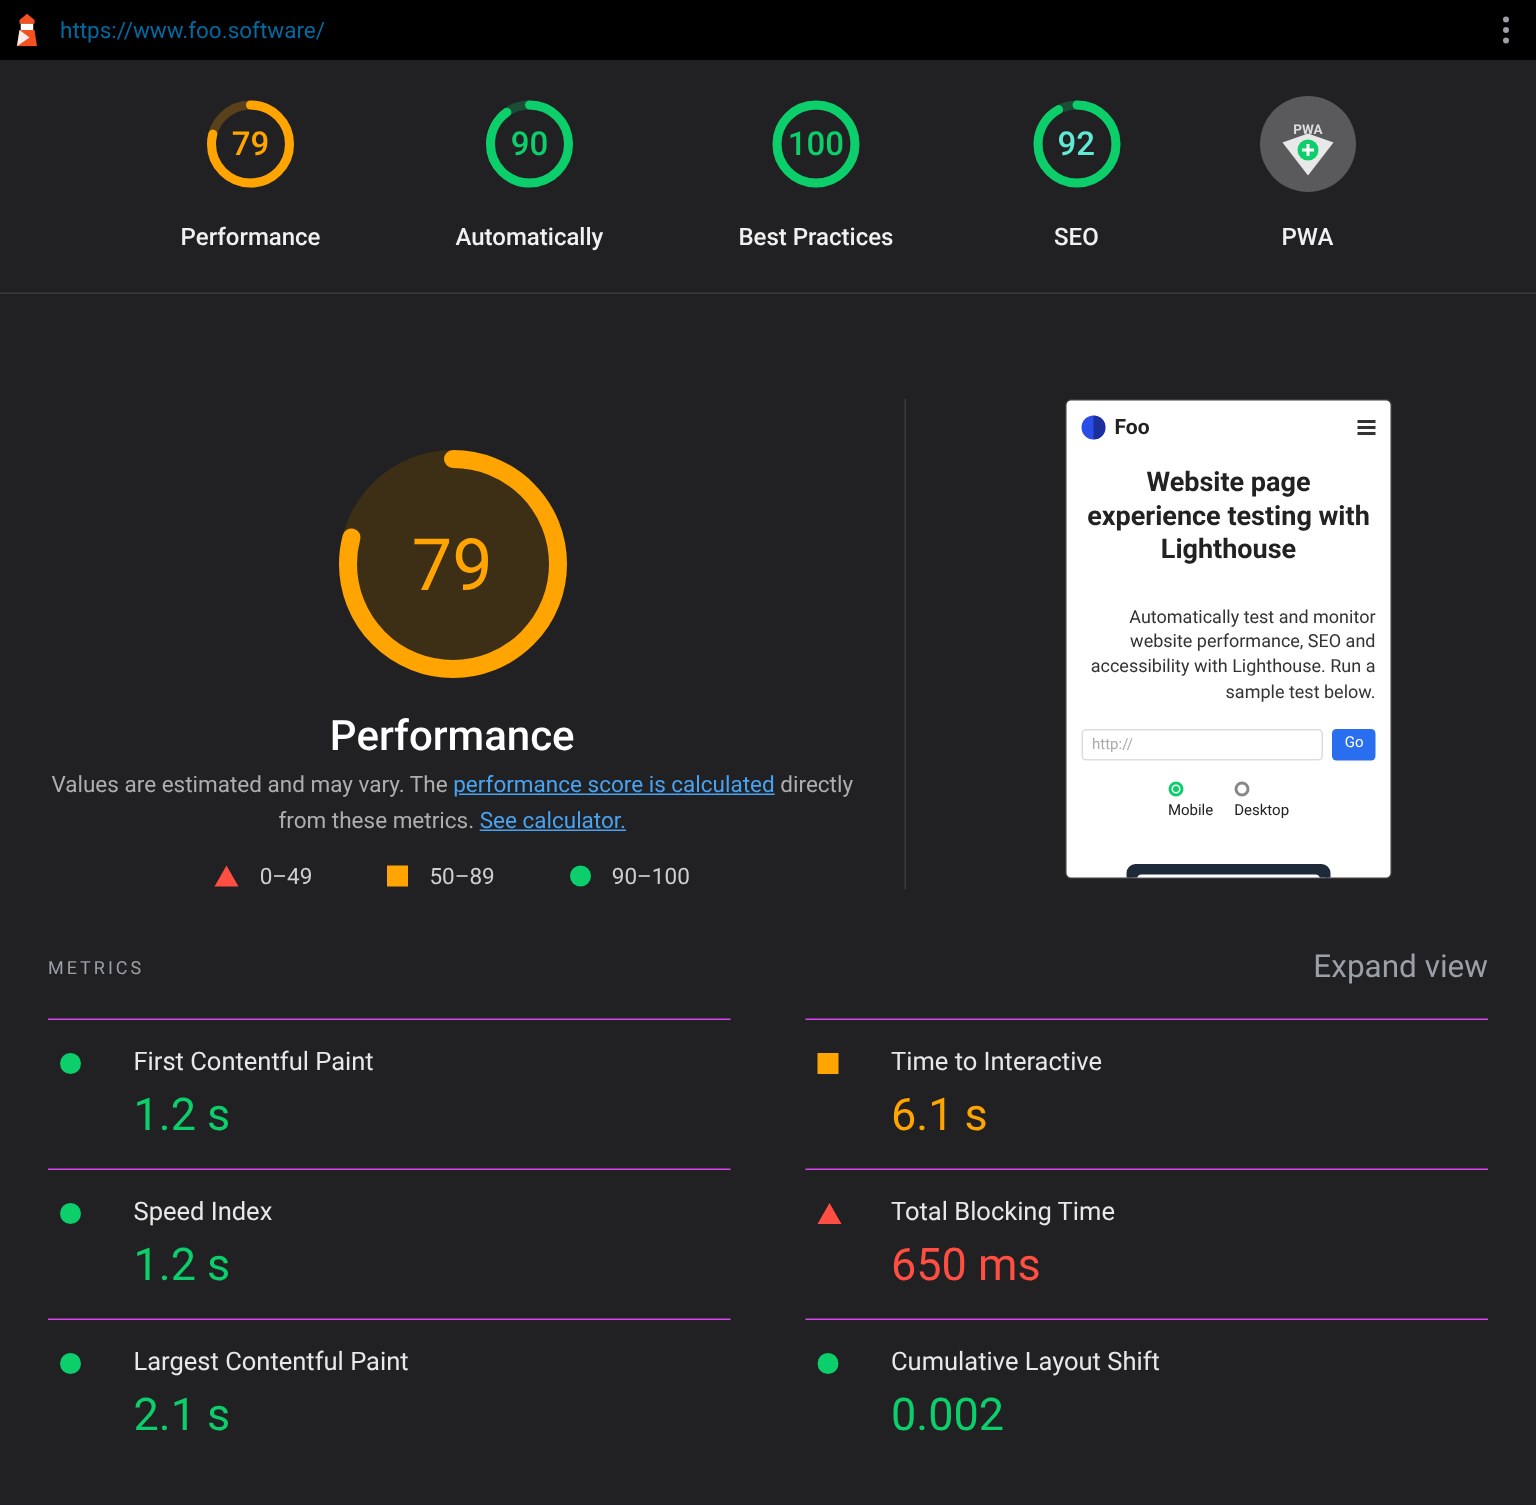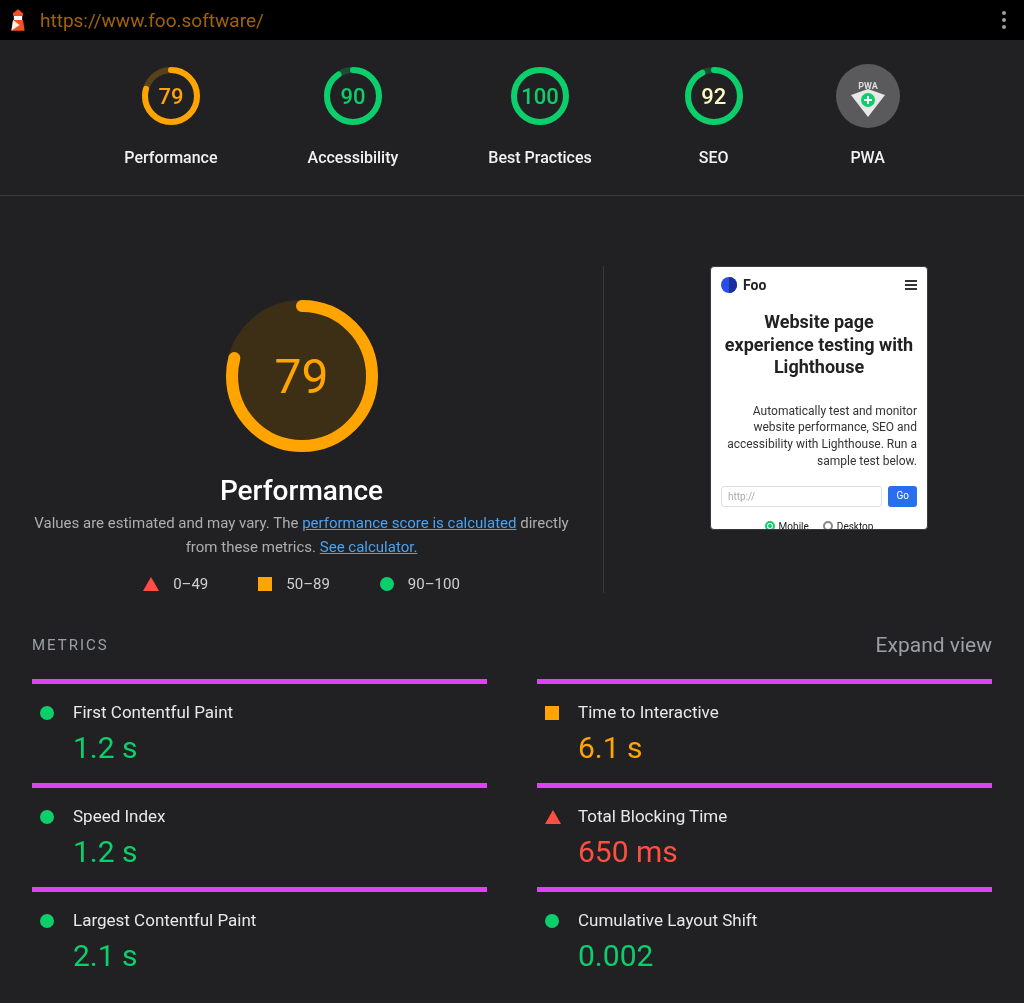--- a/index.html
+++ b/index.html
@@ -18,22 +18,22 @@
   align-items: center;
   height: 40px;
   padding: 4px 8px;
   background: #000;
 }
 .lh-icon {
   width: 20px; height: 22px;
   margin-right: 12px;
 }
 .url {
-  color: #a16207;
-  font-size: 19px;
+  color: #0369a1;
+  font-size: 15px;
   flex: 1;
 }
 .kebab {
   width: 24px; height: 24px;
   display: flex; flex-direction: column; justify-content: center; align-items: center;
   gap: 3px;
   cursor: pointer;
 }
 .kebab span {
   width: 4px; height: 4px; border-radius: 50%; background: #9aa0a6;
@@ -159,73 +159,73 @@
 
 .preview {
   width: 218px;
   background: #fff;
   border: 1px solid #3a3a3d;
   border-radius: 4px;
   color: #222;
   padding: 10px 10px 0 10px;
   position: relative;
   overflow: hidden;
-  height: 264px;
+  height: 320px;
 }
 .preview-top { display:flex; align-items:center; justify-content:space-between; margin-bottom:18px; }
 .preview .brand { font-weight: 700; font-size: 14px; display:flex; align-items:center; gap:6px;}
 .preview .brand-dot { width:16px; height:16px; border-radius:50%; background:#2a4de8; position:relative; overflow:hidden;}
 .preview .brand-dot::after{content:""; position:absolute; inset:0 0 0 50%; background:#1a2e9c;}
 .preview .ham { display:flex; flex-direction:column; gap:2px;}
 .preview .ham span{ width:12px; height:2px; background:#333;}
 .preview h3 { font-size: 18px; text-align:center; font-weight:700; line-height:1.25; margin-bottom:24px;}
 .preview p { font-size: 12px; text-align:right; line-height:1.4; color:#333; margin-bottom:16px;}
 .preview .url-row { display:flex; gap:6px; margin-bottom:14px;}
 .preview .url-row .inp { flex:1; border:1px solid #ddd; font-size:10px; color:#aaa; padding:4px 6px; border-radius:3px;}
 .preview .url-row .go { background:#2a6ef0; color:#fff; font-size:10px; padding:4px 8px; border-radius:3px;}
 .preview .radios { display:flex; gap:14px; font-size:10px; justify-content:center; align-items:center; margin-bottom:10px;}
-.preview .radio { display:flex; gap:4px;}
+.preview .radio { display:flex; gap:4px;flex-direction:column;}
 .preview .radio .r { width:10px; height:10px; border-radius:50%; border:2px solid #0cce6b;}
 .preview .radio .r.on::after{ content:""; display:block; width:4px; height:4px; border-radius:50%; background:#0cce6b; margin:1px;}
 .preview .radio .r.off { border-color:#888;}
 .preview .chart-mock { height:90px; position:relative; }
 .preview .chart-mock .leaf { position:absolute; bottom:0; width:28px; height:50px; background:#f5c34a; border-radius:50% 50% 0 0;}
 .preview .chart-mock .leaf.l{ left:2px;}
 .preview .chart-mock .leaf.r{ right:2px;}
 .preview .chart-mock .screen{ position:absolute; left:30px; right:30px; bottom:0; height:70px; background:#1e2a3a; border-radius:6px 6px 0 0; border:3px solid #1e2a3a;}
 .preview .chart-mock .screen::after{content:""; position:absolute; inset:4px; background:#fff; border-radius:3px 3px 0 0;}
 
 
 .metrics-head {
   display: flex;
   justify-content: space-between;
   align-items: center;
   padding: 10px 32px 22px;
   color: #9aa0a6;
 }
 .metrics-head .title {
-  font-size: 15px;
+  font-size: 12px;
   letter-spacing: 2px;
 }
 .metrics-head .expand {
   font-size: 21px;
   cursor: pointer;
 }
 
 .metrics-grid {
   display: grid;
   grid-template-columns: 1fr 1fr;
   column-gap: 50px;
   padding: 0 32px;
 }
 .metric {
-  border-top: 5px solid #d946ef;
+  border-top: 1px solid #d946ef;
   padding: 18px 0 18px 8px;
   display: flex;
-  gap: 15px;
+  gap: 31px;
 }
 .metric .ind { width: 18px; display:flex; align-items:flex-start; padding-top:4px;}
 .metric .body .name { font-size: 17px; color:#e8e8e8; margin-bottom:8px;}
 .metric .body .value { font-size: 30px; }
 .value.pass { color:#0cce6b; }
 .value.avg  { color:#ffa400; }
 .value.fail { color:#ff4e42; }
 .sq-avg-sm { width:14px; height:14px; background:#ffa400;}
 .ci-pass-sm { width:14px; height:14px; border-radius:50%; background:#0cce6b;}
 .tri-fail-sm {
@@ -265,39 +265,39 @@
     <div class="gauge-label">Performance</div>
     </div>
     <div class="gauge-item">
     <div class="gauge">
       <svg width="64" height="64">
         <circle cx="32" cy="32" r="26" fill="none" stroke="#0cce6b" stroke-opacity="0.25" stroke-width="6"></circle>
         <circle cx="32" cy="32" r="26" fill="none" stroke="#0cce6b" stroke-width="6" stroke-linecap="round" stroke-dasharray="147.02653618800232 163.36281798666926"></circle>
       </svg>
       <div class="gauge-val" style="color:#0cce6b">90</div>
     </div>
-    <div class="gauge-label">Accessibility</div>
+    <div class="gauge-label">Automatically</div>
     </div>
     <div class="gauge-item">
     <div class="gauge">
       <svg width="64" height="64">
         <circle cx="32" cy="32" r="26" fill="none" stroke="#0cce6b" stroke-opacity="0.25" stroke-width="6"></circle>
         <circle cx="32" cy="32" r="26" fill="none" stroke="#0cce6b" stroke-width="6" stroke-linecap="round" stroke-dasharray="163.36281798666926 163.36281798666926"></circle>
       </svg>
       <div class="gauge-val" style="color:#0cce6b">100</div>
     </div>
     <div class="gauge-label">Best Practices</div>
     </div>
     <div class="gauge-item">
     <div class="gauge">
       <svg width="64" height="64">
         <circle cx="32" cy="32" r="26" fill="none" stroke="#0cce6b" stroke-opacity="0.25" stroke-width="6"></circle>
         <circle cx="32" cy="32" r="26" fill="none" stroke="#0cce6b" stroke-width="6" stroke-linecap="round" stroke-dasharray="150.29379254773573 163.36281798666926"></circle>
       </svg>
-      <div class="gauge-val" style="color:#fef9c3">92</div>
+      <div class="gauge-val" style="color:#5eead4">92</div>
     </div>
     <div class="gauge-label">SEO</div>
     </div>
     <div class="gauge-item">
   <div class="pwa-badge">
     <svg width="42" height="42" viewBox="0 0 42 42">
       <text x="21" y="14" text-anchor="middle" font-size="9" fill="#ddd" font-weight="700">PWA</text>
       <path d="M21 14 L38 20 L21 42 L4 20 Z" fill="#e8e8e8"></path>
       <circle cx="21" cy="25" r="7" fill="#0cce6b"></circle>
       <path d="M21 21 v8 M17 25 h8" stroke="#fff" stroke-width="2"></path>

